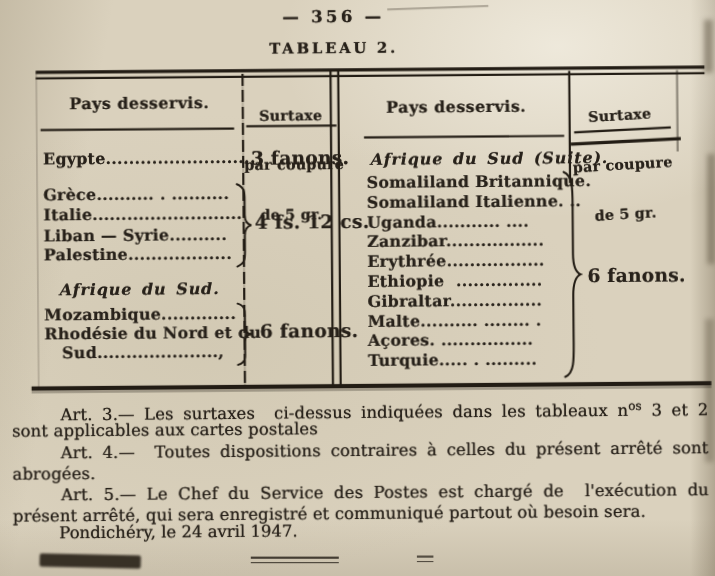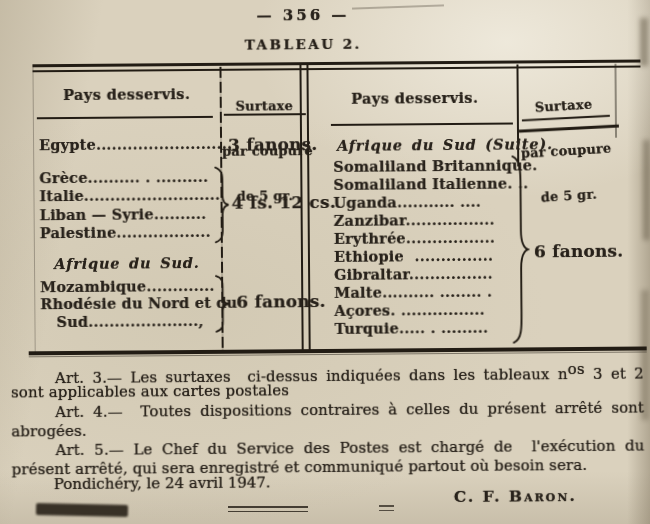--- a/index.html
+++ b/index.html
@@ -24,21 +24,21 @@
   .section{font-style:italic;letter-spacing:0.8px;word-spacing:3px;}
   .rate{font-size:17px;text-align:center;}
   .hline{position:absolute;background:#221c14;}
   .vline{position:absolute;background:#221c14;}
   .dashv{background:repeating-linear-gradient(to bottom,#221c14 0 11px, rgba(34,28,20,0.18) 11px 15px);}
   .brace{position:absolute;overflow:visible;}
   .art{position:absolute;left:10px;top:362px;width:633px;font-size:15px;line-height:19.3px;text-shadow:0 0 0.7px rgba(35,28,18,0.8);letter-spacing:0.1px;}
   .line{white-space:pre-wrap;height:19.3px;overflow:visible;}
   .ind{padding-left:44px;}
   .just{text-align:justify;text-align-last:justify;}
-  .sup{font-size:15px;vertical-align:5px;}
+  .sup{font-size:11px;vertical-align:5px;}
   .dateline{position:absolute;left:52px;top:473px;font-size:15px;text-shadow:0 0 0.7px rgba(35,28,18,0.8);}
   .signature{position:absolute;left:452px;top:488px;font-size:15.5px;font-weight:bold;font-variant:small-caps;letter-spacing:2px;text-shadow:0 0 0.7px rgba(35,28,18,0.8);}
   .smudge{position:absolute;background:#241d14;filter:blur(1.1px);border-radius:2px;}
   .streak{position:absolute;background:#5d5340;filter:blur(2.5px);}
   .scratch{position:absolute;background:#3a3226;opacity:0.3;filter:blur(0.6px);}
   .dbl{position:absolute;border-top:2px solid #221c14;border-bottom:1.6px solid #221c14;height:3px;background:transparent;}
 </style>
 </head>
 <body>
 
@@ -128,16 +128,15 @@
     <div class="art">
       <div class="line ind just"><span>Art. 3.— Les surtaxes  ci-dessus indiquées dans les tableaux n</span><span class="sup">os</span><span> 3 et 2</span></div>
       <div class="line">sont applicables aux cartes postales</div>
       <div class="line ind just">Art. 4.—  Toutes dispositions contraires à celles du présent arrêté sont</div>
       <div class="line">abrogées.</div>
       <div class="line ind just">Art. 5.— Le Chef du Service des Postes est chargé de  l'exécution du</div>
       <div class="line">présent arrêté, qui sera enregistré et communiqué partout où besoin sera.</div>
     </div>
 
     <div class="dateline">Pondichéry, le 24 avril 1947.</div>
-    <div class="signature">C. F. Baron.</div>
 
   </div>
 </div>
 
 </body></html>

